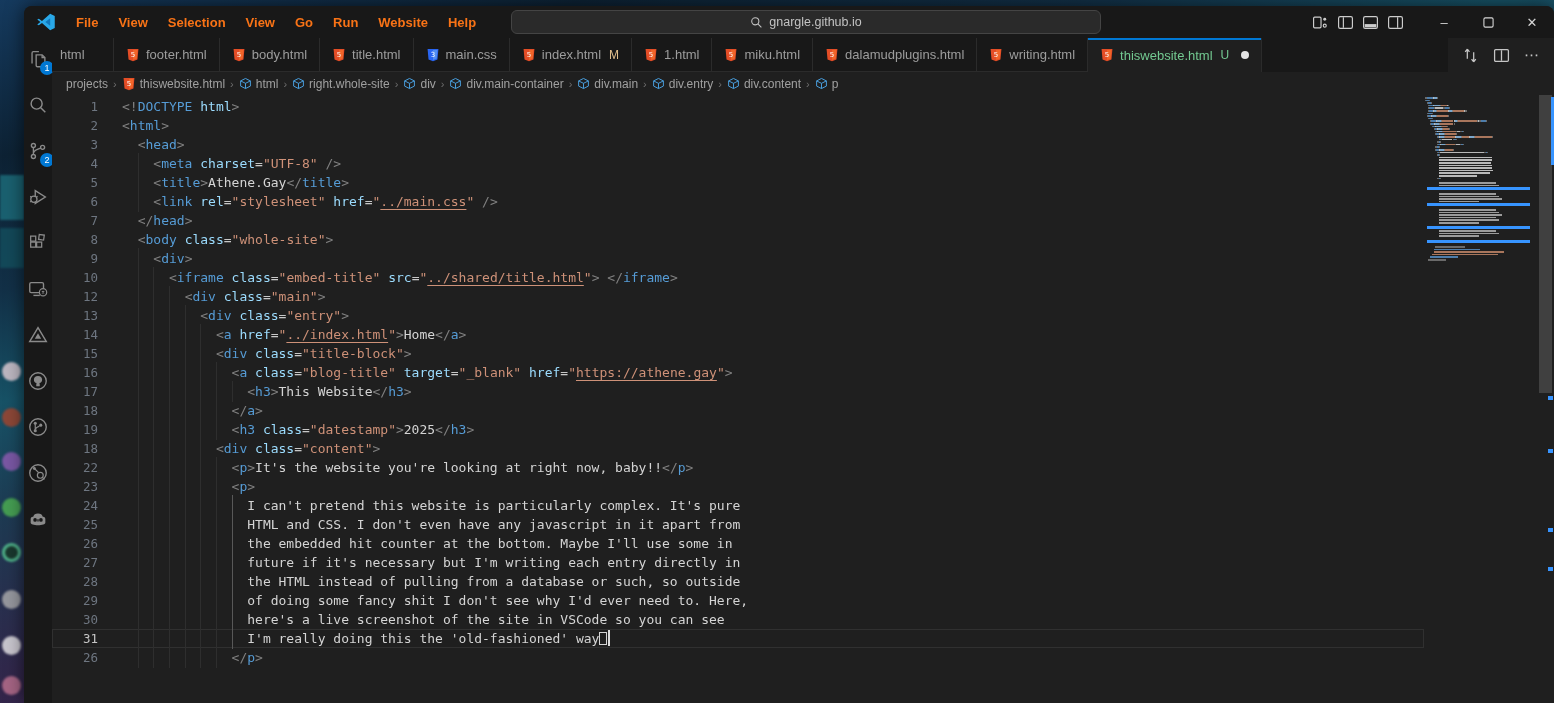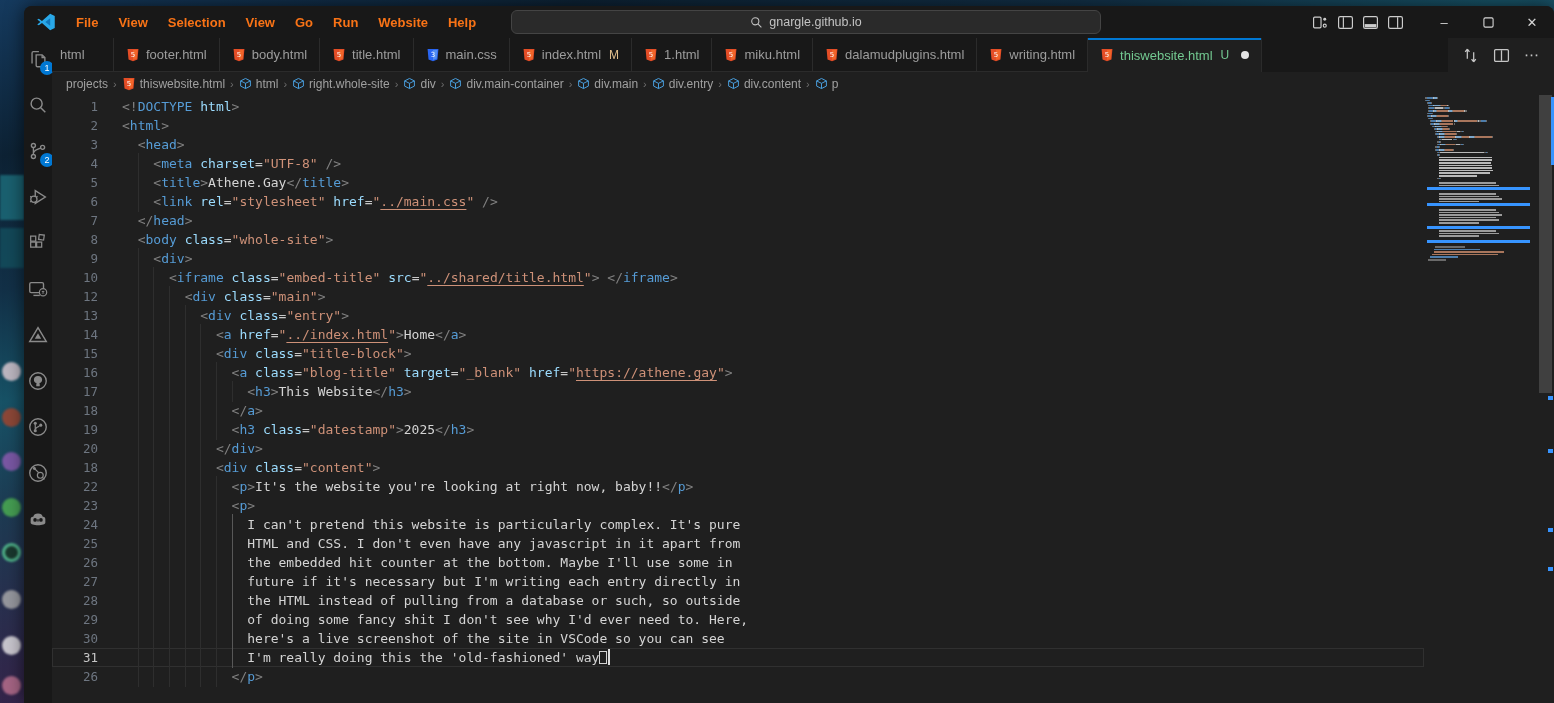--- a/index.html
+++ b/index.html
@@ -533,24 +533,20 @@
               <span class="ln">17</span>
               <span class="code-text"><span class="guide" style="left: 2ch;"></span><span class="guide" style="left: 4ch;"></span><span class="guide" style="left: 6ch;"></span><span class="guide" style="left: 8ch;"></span><span class="guide" style="left: 10ch;"></span><span class="guide" style="left: 12ch;"></span><span class="guide" style="left: 14ch;"></span><span>                </span><span class="tk-p">&lt;</span><span class="tk-t">h3</span><span class="tk-p">&gt;</span><span class="tk-x">This Website</span><span class="tk-p">&lt;/</span><span class="tk-t">h3</span><span class="tk-p">&gt;</span></span>
             </div>
             <div class="line">
               <span class="ln">18</span>
               <span class="code-text"><span class="guide" style="left: 2ch;"></span><span class="guide" style="left: 4ch;"></span><span class="guide" style="left: 6ch;"></span><span class="guide" style="left: 8ch;"></span><span class="guide" style="left: 10ch;"></span><span class="guide" style="left: 12ch;"></span><span>              </span><span class="tk-p">&lt;/</span><span class="tk-t">a</span><span class="tk-p">&gt;</span></span>
             </div>
             <div class="line">
               <span class="ln">19</span>
               <span class="code-text"><span class="guide" style="left: 2ch;"></span><span class="guide" style="left: 4ch;"></span><span class="guide" style="left: 6ch;"></span><span class="guide" style="left: 8ch;"></span><span class="guide" style="left: 10ch;"></span><span class="guide" style="left: 12ch;"></span><span>              </span><span class="tk-p">&lt;</span><span class="tk-t">h3</span><span class="tk-x"> </span><span class="tk-a">class</span><span class="tk-o">=</span><span class="tk-s">"datestamp"</span><span class="tk-p">&gt;</span><span class="tk-x">2025</span><span class="tk-p">&lt;/</span><span class="tk-t">h3</span><span class="tk-p">&gt;</span></span>
-            </div>
-            <div class="line">
-              <span class="ln">20</span>
-              <span class="code-text"><span class="guide" style="left: 2ch;"></span><span class="guide" style="left: 4ch;"></span><span class="guide" style="left: 6ch;"></span><span class="guide" style="left: 8ch;"></span><span class="guide" style="left: 10ch;"></span><span>            </span><span class="tk-p">&lt;/</span><span class="tk-t">div</span><span class="tk-p">&gt;</span></span>
             </div>
             <div class="line">
               <span class="ln">18</span>
               <span class="code-text"><span class="guide" style="left: 2ch;"></span><span class="guide" style="left: 4ch;"></span><span class="guide" style="left: 6ch;"></span><span class="guide" style="left: 8ch;"></span><span class="guide" style="left: 10ch;"></span><span>            </span><span class="tk-p">&lt;</span><span class="tk-t">div</span><span class="tk-x"> </span><span class="tk-a">class</span><span class="tk-o">=</span><span class="tk-s">"content"</span><span class="tk-p">&gt;</span></span>
             </div>
             <div class="line">
               <span class="ln">22</span>
               <span class="code-text"><span class="guide" style="left: 2ch;"></span><span class="guide" style="left: 4ch;"></span><span class="guide" style="left: 6ch;"></span><span class="guide" style="left: 8ch;"></span><span class="guide" style="left: 10ch;"></span><span class="guide" style="left: 12ch;"></span><span>              </span><span class="tk-p">&lt;</span><span class="tk-t">p</span><span class="tk-p">&gt;</span><span class="tk-x">It's the website you're looking at right now, baby!!</span><span class="tk-p">&lt;/</span><span class="tk-t">p</span><span class="tk-p">&gt;</span></span>
             </div>
             <div class="line">

